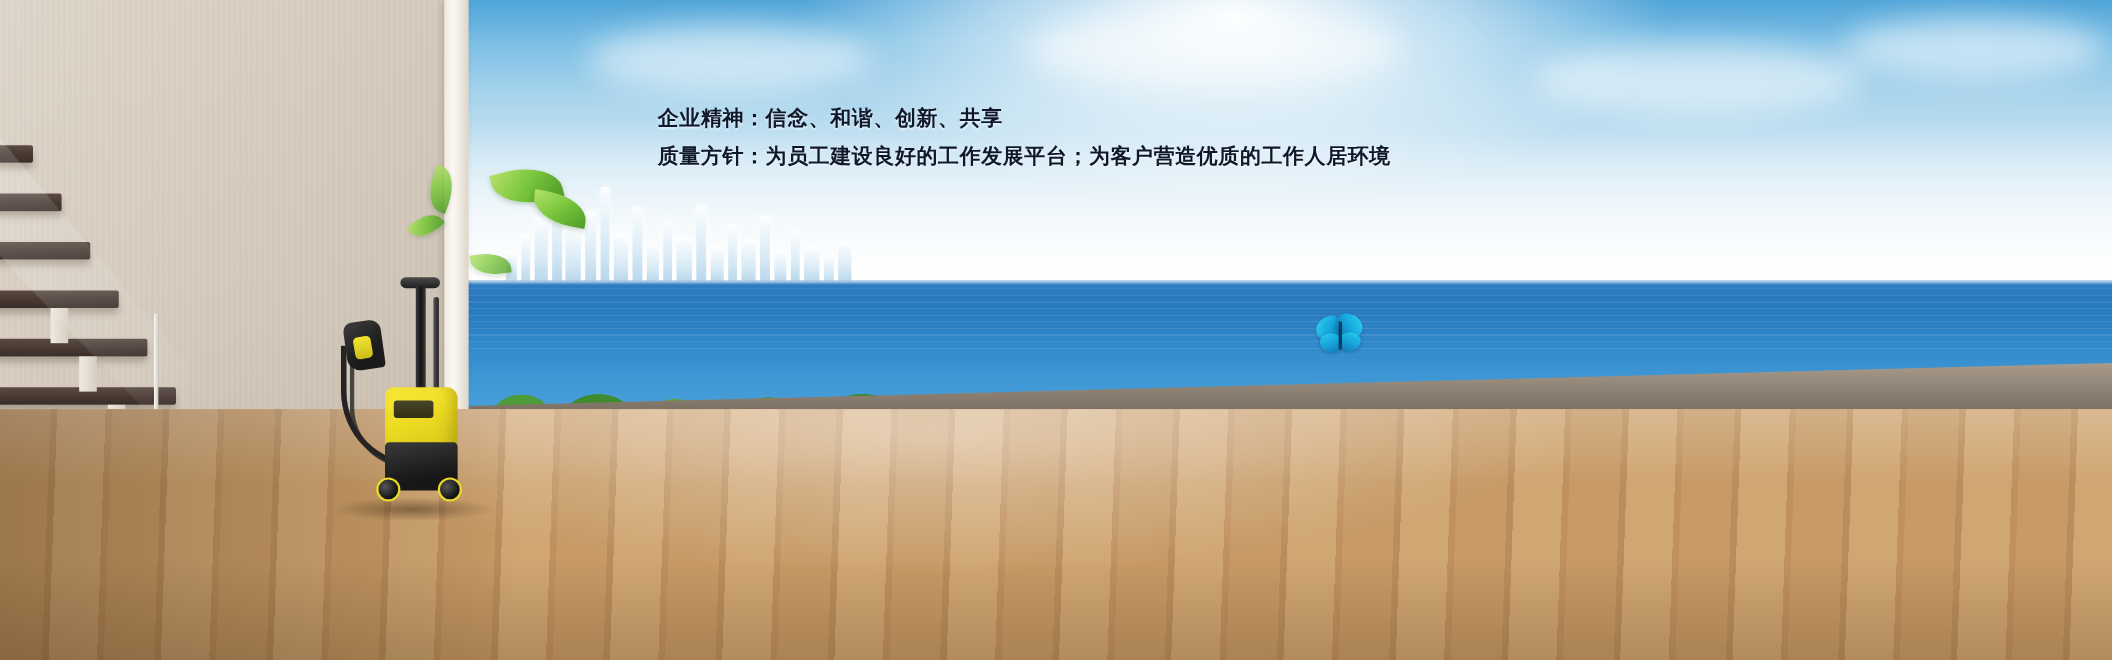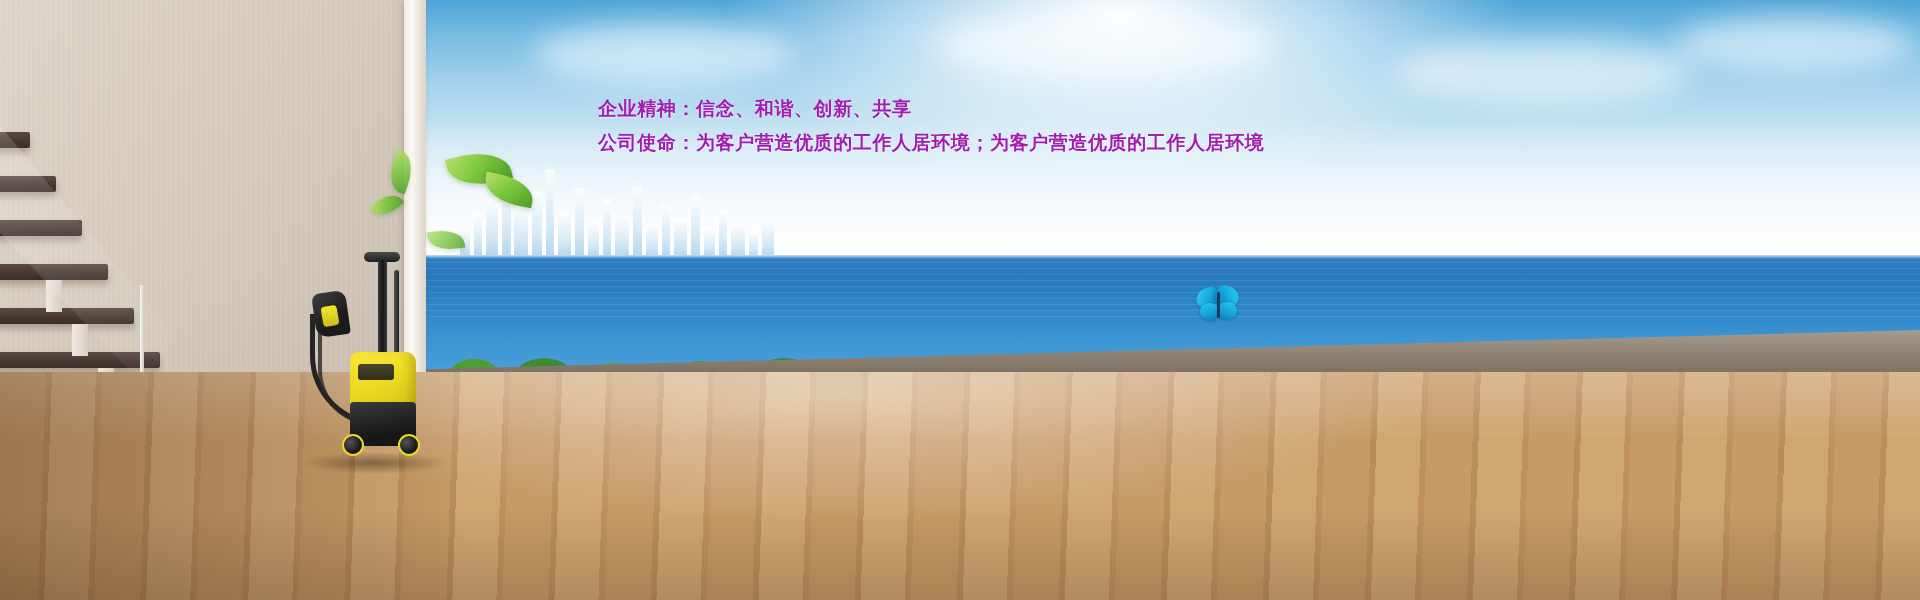--- a/index.html
+++ b/index.html
@@ -229,21 +229,21 @@
   .w-shadow{
     position:absolute; left:300px; top:452px; width:150px; height:22px; border-radius:50%;
     background:radial-gradient(ellipse at center, rgba(50,30,10,.45) 0%, rgba(50,30,10,0) 70%);
   }
 
   
   .philosophy{
     position:absolute; left:598px; top:92px; width:700px;
   }
   .phil-line{
-    color:#a21caf;
+    color:#0f172a;
     font-size:19px;
     font-weight:bold;
     line-height:34px;
     letter-spacing:.6px;
     white-space:nowrap;
     text-shadow:0 1px 2px rgba(255,255,255,.65);
   }
 </style>
 </head>
 <body>
@@ -352,16 +352,16 @@
     <div class="w-gun-trigger"></div>
     <div class="w-body"></div>
     <div class="w-panel"></div>
     <div class="w-body-dark"></div>
     <div class="w-wheel ww1"></div>
     <div class="w-wheel ww2"></div>
   </div>
 
   <div class="philosophy">
     <div class="phil-line">企业精神：信念、和谐、创新、共享</div>
-    <div class="phil-line">公司使命：为客户营造优质的工作人居环境；为客户营造优质的工作人居环境</div>
+    <div class="phil-line">质量方针：为员工建设良好的工作发展平台；为客户营造优质的工作人居环境</div>
   </div>
 
 </div>
 
 </body></html>

